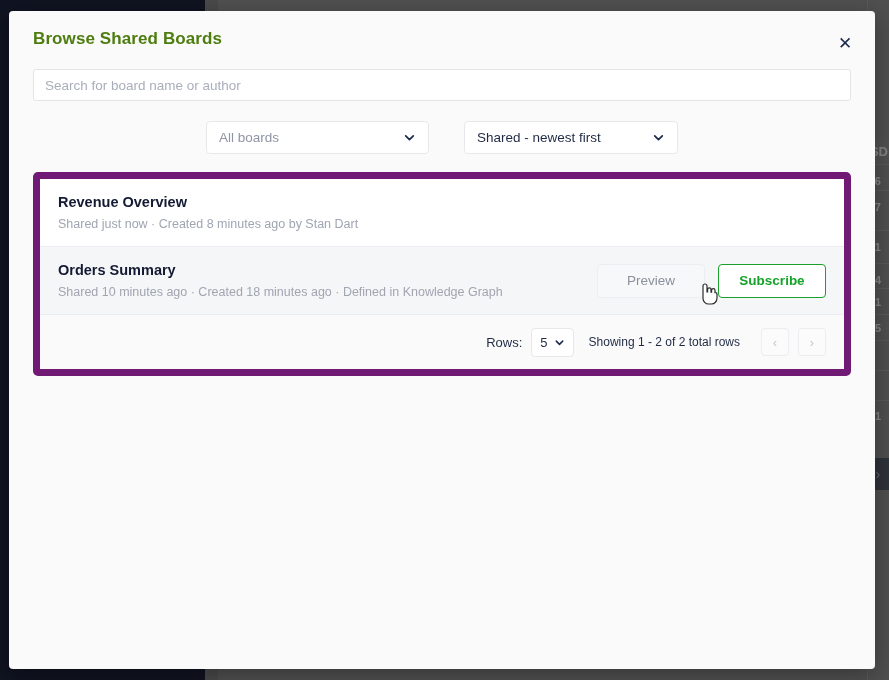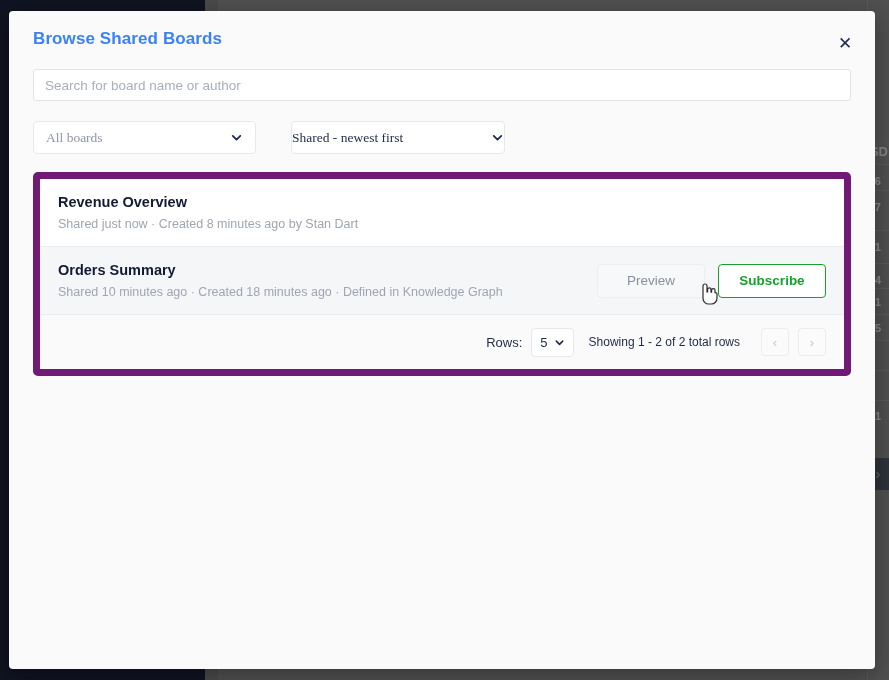--- a/index.html
+++ b/index.html
@@ -124,21 +124,21 @@
   .modal-header {
     position: relative;
     height: 58px;
   }
   .modal-title {
     position: absolute;
     left: 24px;
     top: 18px;
     font-size: 17px;
     font-weight: bold;
-    color: #3b82f6;
+    color: #4d7c0f;
     letter-spacing: 0.1px;
   }
   .close-btn {
     position: absolute;
     right: 18px;
     top: 20px;
     width: 24px;
     height: 24px;
     display: flex;
     align-items: center;
@@ -170,38 +170,37 @@
     color: #2b3245;
     outline: none;
   }
   .search-input::placeholder {
     color: #a9aebb;
   }
 
   .filters-row {
     display: flex;
     align-items: center;
-    justify-content: flex-start;
+    justify-content: center;
     margin-top: 20px;
-    font-family: Liberation Serif, serif;
   }
 
   .select-box {
     position: relative;
     height: 33px;
     box-sizing: border-box;
     border: 1px solid #e6e8ec;
     border-radius: 4px;
     background: #ffffff;
     display: flex;
     align-items: center;
     cursor: pointer;
   }
   .select-left { width: 223px; padding: 0 12px; }
-  .select-right { width: 214px; padding: 0 0; margin-left: 35px; }
+  .select-right { width: 214px; padding: 0 12px; margin-left: 35px; }
   .select-label {
     font-size: 13.5px;
     color: #8f95a5;
     flex: 1;
   }
   .select-right .select-label {
     color: #1f2a44;
   }
   .chev {
     width: 13px;

